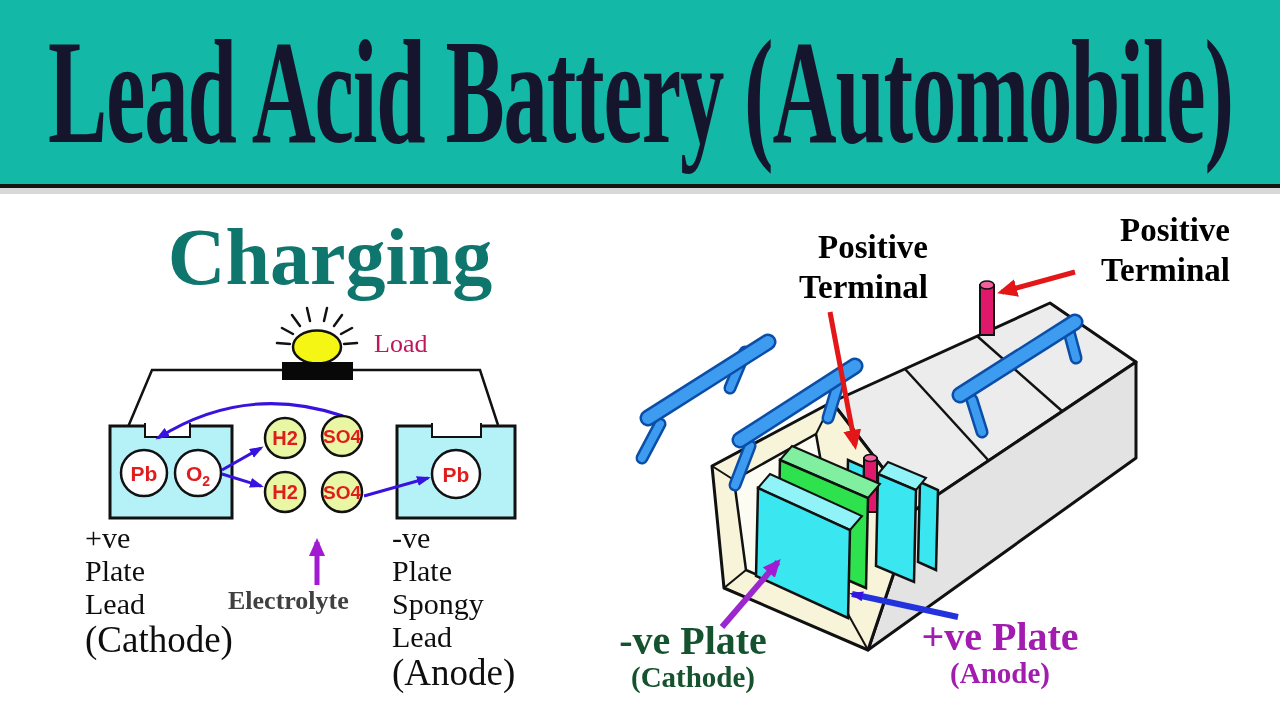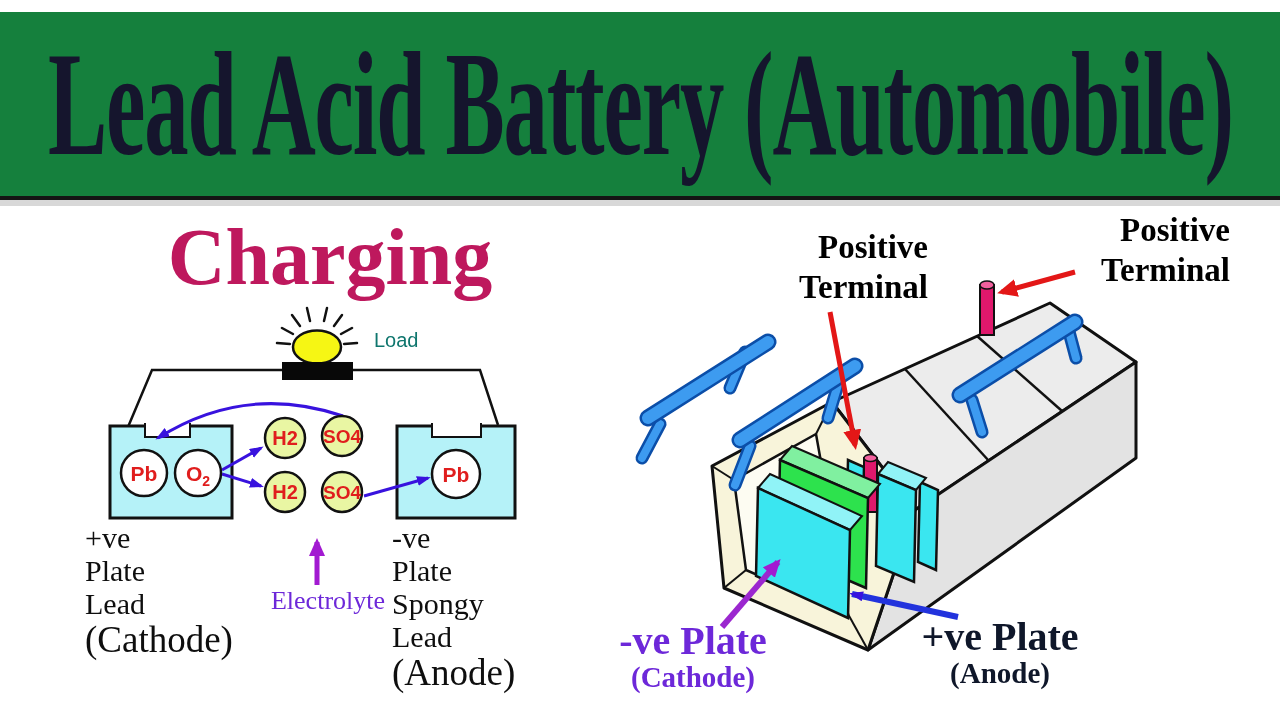--- a/index.html
+++ b/index.html
@@ -1,50 +1,50 @@
 <!DOCTYPE html>
 <html><head>
 <meta charset="utf-8">
 <style>
   * { margin:0; padding:0; box-sizing:border-box; }
   html,body { width:1280px; height:720px; }
   body { position:relative; width:1280px; height:720px; background:#ffffff; overflow:hidden;
          font-family:"Liberation Serif", serif; }
 
-  .header { position:absolute; left:0; top:12px; width:1280px; height:188px;
-            background:#15803d; border-bottom:4px solid #141414;
+  .header { position:absolute; left:0; top:0; width:1280px; height:188px;
+            background:#14b8a6; border-bottom:4px solid #141414;
             box-shadow:0 6px 0 #d8d8d8; display:flex; align-items:center; justify-content:center; }
   .header .title { font-family:"Liberation Serif", serif; font-size:148px; font-weight:600;
                    color:#15152d; white-space:nowrap; transform:scaleX(0.60); transform-origin:center;
                    letter-spacing:-2px; }
 
   .abs { position:absolute; }
   svg { position:absolute; display:block; }
 
   .charging-title { left:150px; top:212px; width:360px; text-align:center;
-                    font-size:80px; font-weight:600; color:#be185d; }
-  .load-label { left:374px; top:329px; font-family:Liberation Sans, sans-serif;
-                font-size:20px; color:#0f766e; }
+                    font-size:80px; font-weight:600; color:#0f766e; }
+  .load-label { left:374px; top:329px; font-family:Liberation Serif, serif;
+                font-size:26px; color:#be185d; }
 
   .col-label { color:#0e0e0e; }
   .col-label .ln  { font-size:30px; line-height:33px; }
   .col-label .big { font-size:37px; line-height:40px; }
 
-  .electrolyte { left:228px; top:586px; width:200px; text-align:center;
-                 color:#6d28d9; font-weight:400; }
+  .electrolyte { left:228px; top:586px; width:200px; 
+                 color:#404040; font-weight:700; }
   .electrolyte .ln { font-size:26px; line-height:29px; }
 
   .terminal-label { text-align:right; color:#000000; font-weight:600; }
   .terminal-label .ln { font-size:33px; line-height:40px; }
 
   .plate-label { text-align:center; }
   .plate-label .t { font-size:40px; line-height:42px; font-weight:700; }
   .plate-label .s { font-size:29px; line-height:31px; font-weight:600; }
-  .neg-plate { color:#6d28d9; }
-  .pos-plate { color:#0f172a; }
+  .neg-plate { color:#14532d; }
+  .pos-plate { color:#a21caf; }
 </style>
 </head>
 <body>
 
 <div class="header">
   <div class="title">Lead Acid Battery (Automobile)</div>
 </div>
 
 <svg style="left:0;top:190px" width="620" height="530" viewBox="0 190 620 530">
   <defs>

